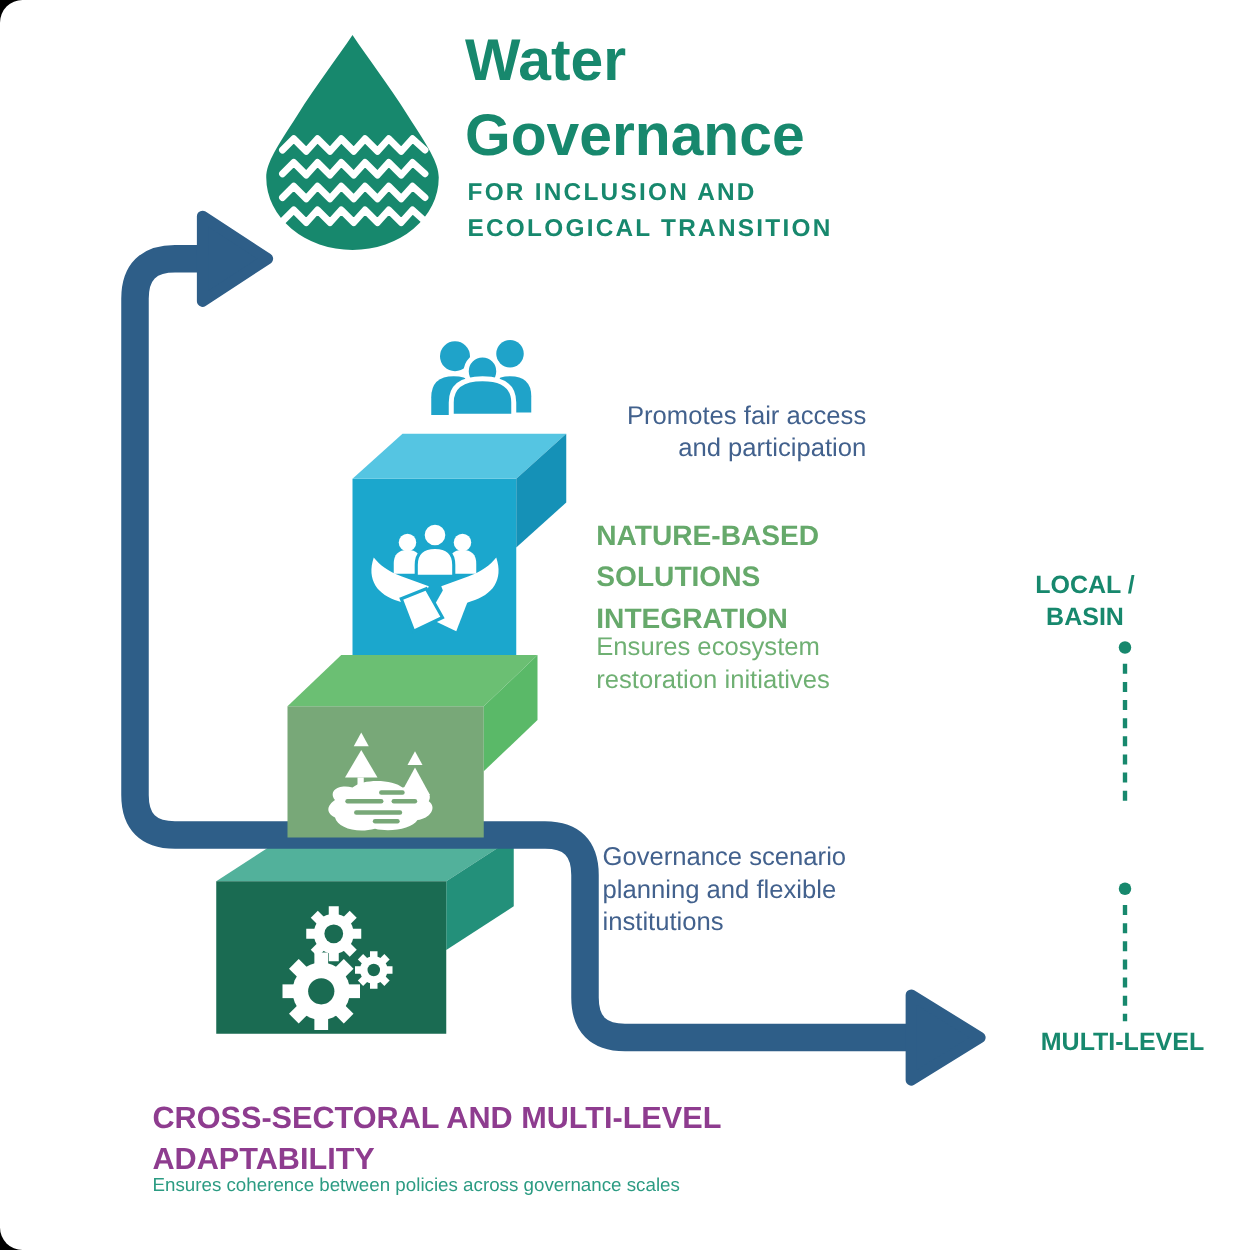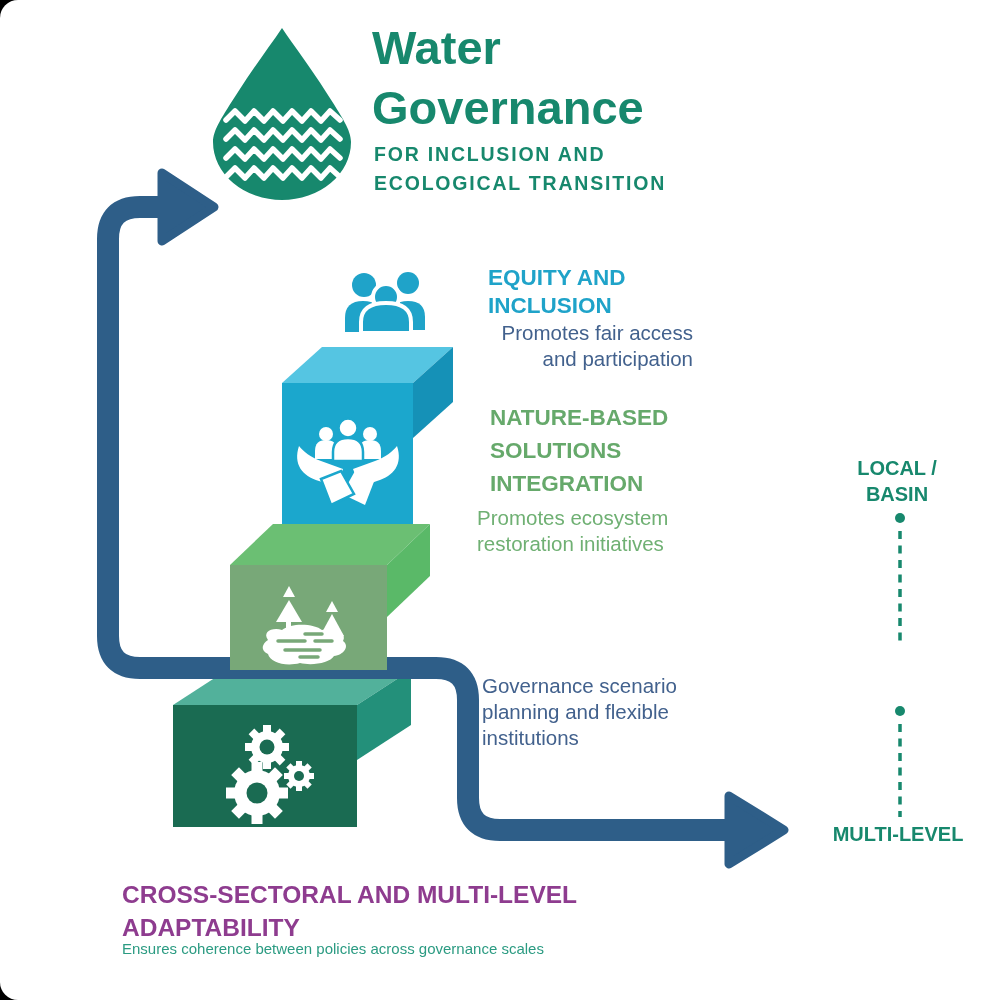--- a/index.html
+++ b/index.html
@@ -19,28 +19,28 @@
     padding-left:22px;
   }
   .canvas svg{position:absolute;left:0;top:0;}
   .txt{position:absolute;}
   .t-title{left:372px;top:18px;width:330px;font-size:47px;font-weight:bold;line-height:60px;color:var(--teal);}
   .t-sub{left:374px;top:140px;width:330px;font-size:19.5px;font-weight:bold;letter-spacing:1.8px;line-height:29px;color:var(--teal);}
   .h-step{font-weight:bold;font-size:22.5px;line-height:28px;}
   .h-equity{left:488px;top:264px;width:240px;color:var(--cyan);}
   .b-step{font-size:20.5px;line-height:26px;}
   .b-equity{left:488px;top:320px;width:205px;color:var(--body-blue);text-align:right;}
-  .h-nature{left:477px;top:401px;width:230px;color:var(--green);line-height:33px;margin-left:13px;}
+  .h-nature{left:477px;top:412px;width:230px;color:var(--green);line-height:33px;}
   .b-nature{left:477px;top:505px;width:240px;color:var(--green-body);}
   .h-antic{left:482px;top:617px;width:310px;color:var(--teal-dark);}
   .b-antic{left:482px;top:673px;width:235px;color:var(--body-blue);}
   .h-coord{left:122px;top:878px;width:545px;font-size:24.5px;line-height:33px;color:var(--purple);}
   .b-coord{left:122px;top:937px;width:450px;font-size:15px;line-height:24px;color:var(--body-teal);}
   .scale-label{font-weight:bold;font-size:20px;line-height:26px;color:var(--teal);text-align:center;}
-  .s0{left:841px;top:455px;width:112px;}
+  .s0{left:812px;top:455px;width:112px;}
   .s1{left:860px;top:650px;width:80px;}
   .s2{left:788px;top:821px;width:220px;}
   
   .arrow-line{fill:none;stroke:var(--arrow);stroke-width:22;}
   .arrow-head{fill:var(--arrow);stroke:var(--arrow);stroke-width:9;stroke-linejoin:round;}
   .f-drop{fill:var(--teal);}
   .wave{fill:none;stroke:#fff;stroke-width:5.5;stroke-linejoin:round;stroke-linecap:round;}
   .f-blue-front{fill:var(--blue-front);} .f-blue-top{fill:var(--blue-top);} .f-blue-side{fill:var(--blue-side);}
   .f-green-front{fill:var(--green-front);} .f-green-top{fill:var(--green-top);} .f-green-side{fill:var(--green-side);}
   .f-dark-front{fill:var(--dark-front);} .f-dark-top{fill:var(--dark-top);} .f-dark-side{fill:var(--dark-side);}
@@ -176,25 +176,24 @@
       <circle class="scale-dot" cx="900" cy="518" r="5"></circle>
       <path class="scale-dash" d="M900 531 V642"></path>
       <circle class="scale-dot" cx="900" cy="711" r="5"></circle>
       <path class="scale-dash" d="M900 724 V817"></path>
     </g>
   </svg>
 
   <div class="txt t-title">Water Governance</div>
   <div class="txt t-sub">FOR INCLUSION AND ECOLOGICAL TRANSITION</div>
 
-  <div class="txt h-step h-equity">EQUITY AND INCLUSION</div>
   <div class="txt b-step b-equity">Promotes fair access and participation</div>
 
   <div class="txt h-step h-nature">NATURE-BASED SOLUTIONS INTEGRATION</div>
-  <div class="txt b-step b-nature">Promotes ecosystem restoration initiatives</div>
+  <div class="txt b-step b-nature">Ensures ecosystem restoration initiatives</div>
 
   <div class="txt b-step b-antic">Governance scenario planning and flexible institutions</div>
 
   <div class="txt h-step h-coord">CROSS-SECTORAL AND MULTI-LEVEL ADAPTABILITY</div>
   <div class="txt b-coord">Ensures coherence between policies across governance scales</div>
 
   <div class="txt scale-label s0">LOCAL / BASIN</div>
   <div class="txt scale-label s2">MULTI-LEVEL</div>
 
 </div>

